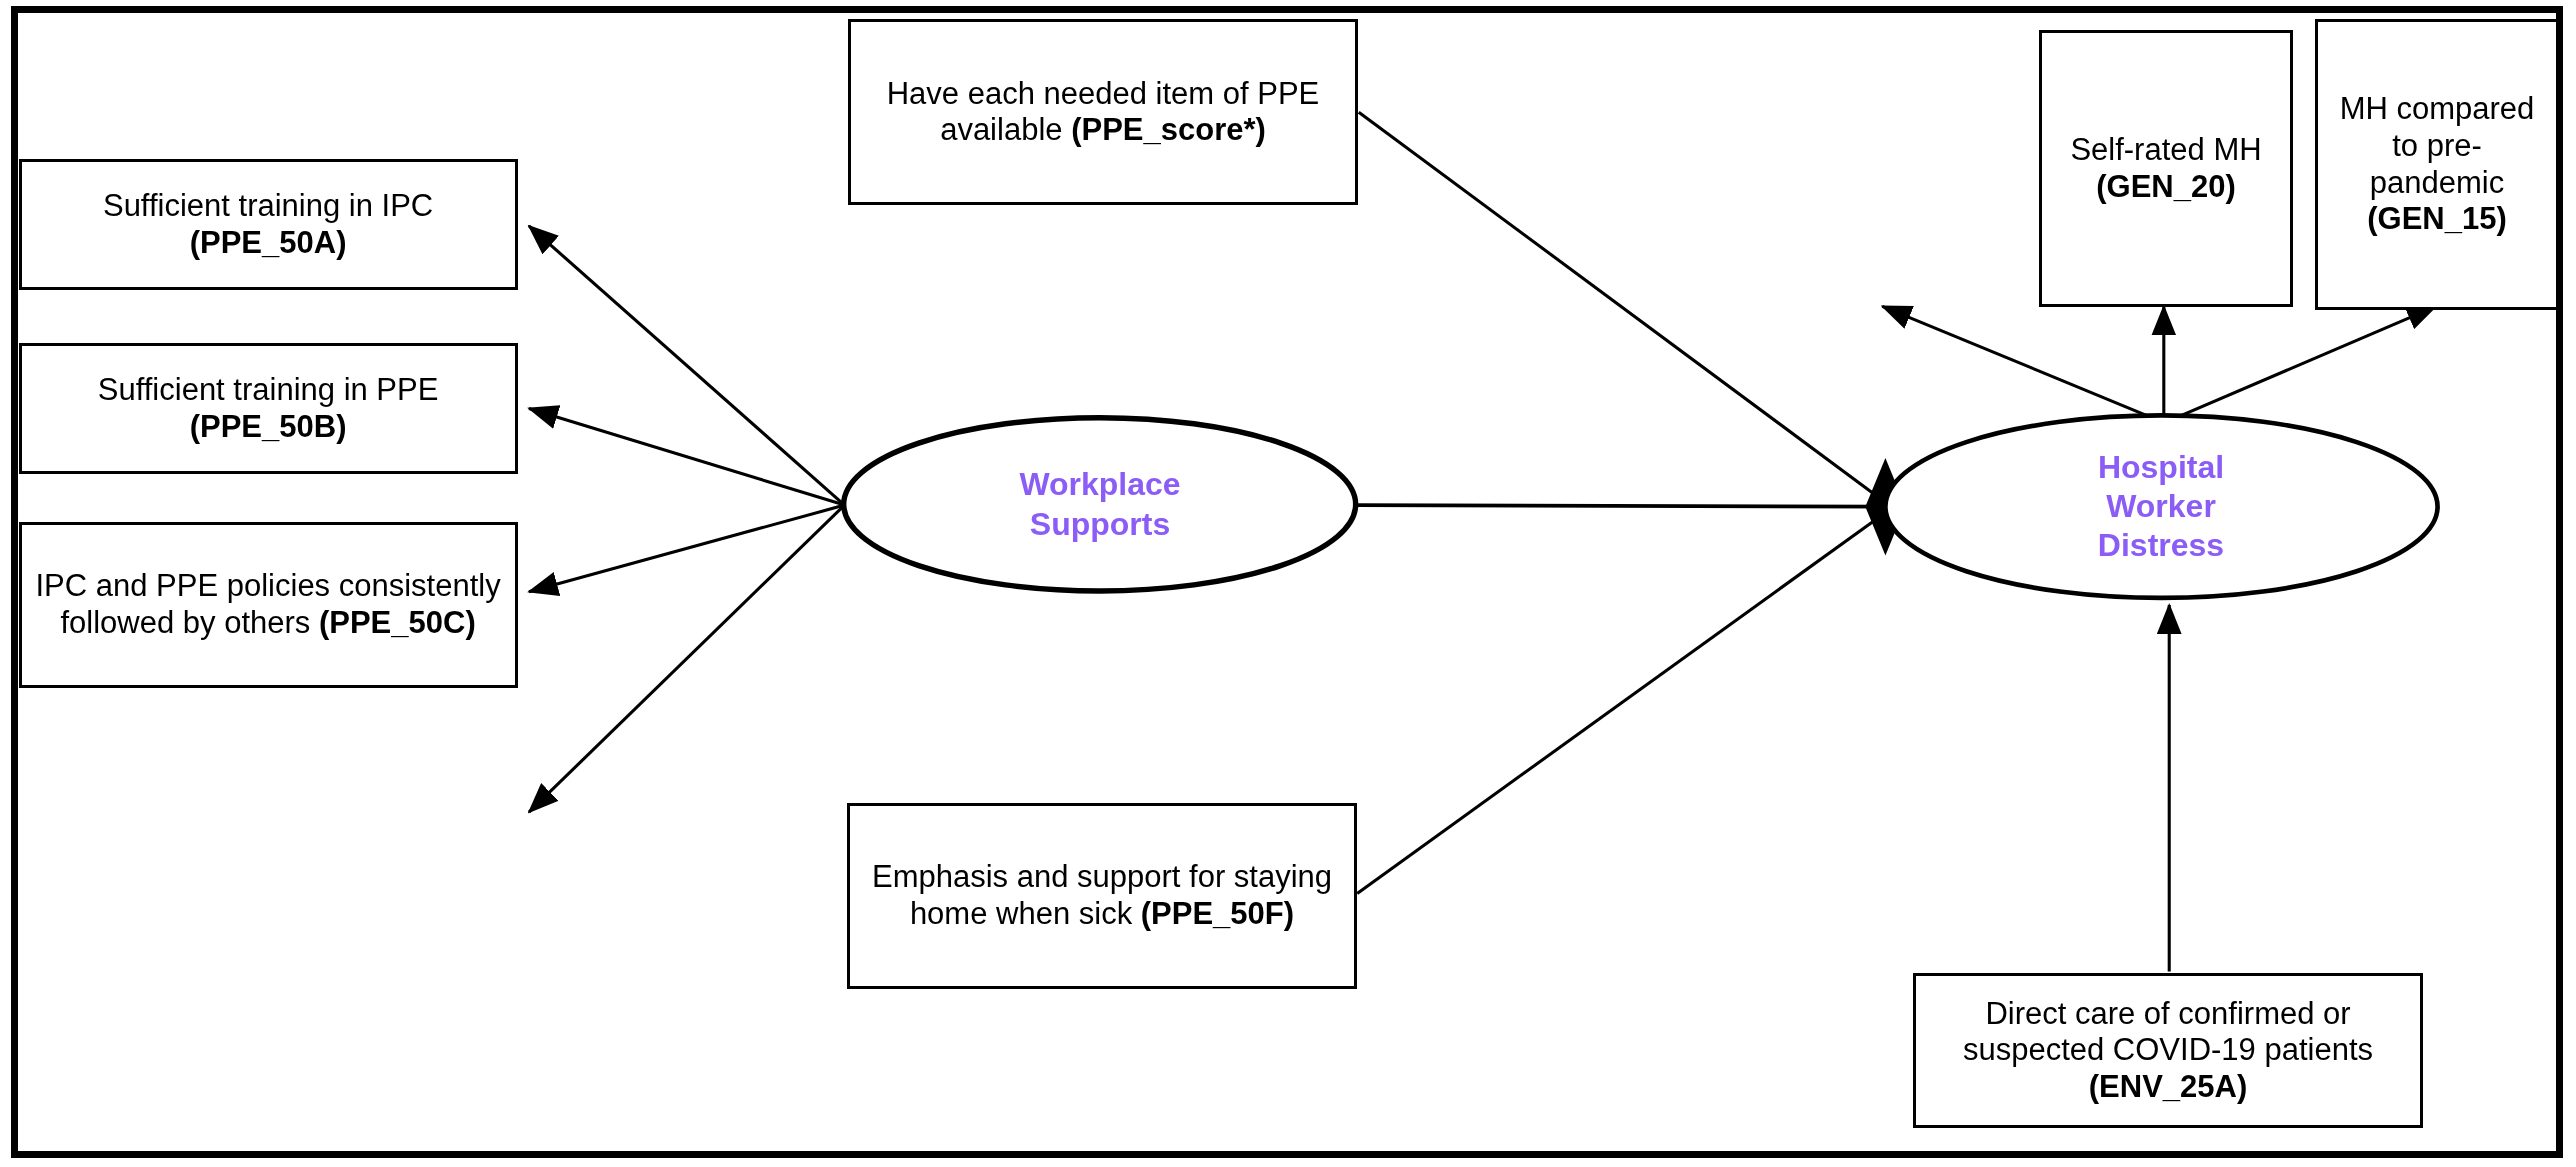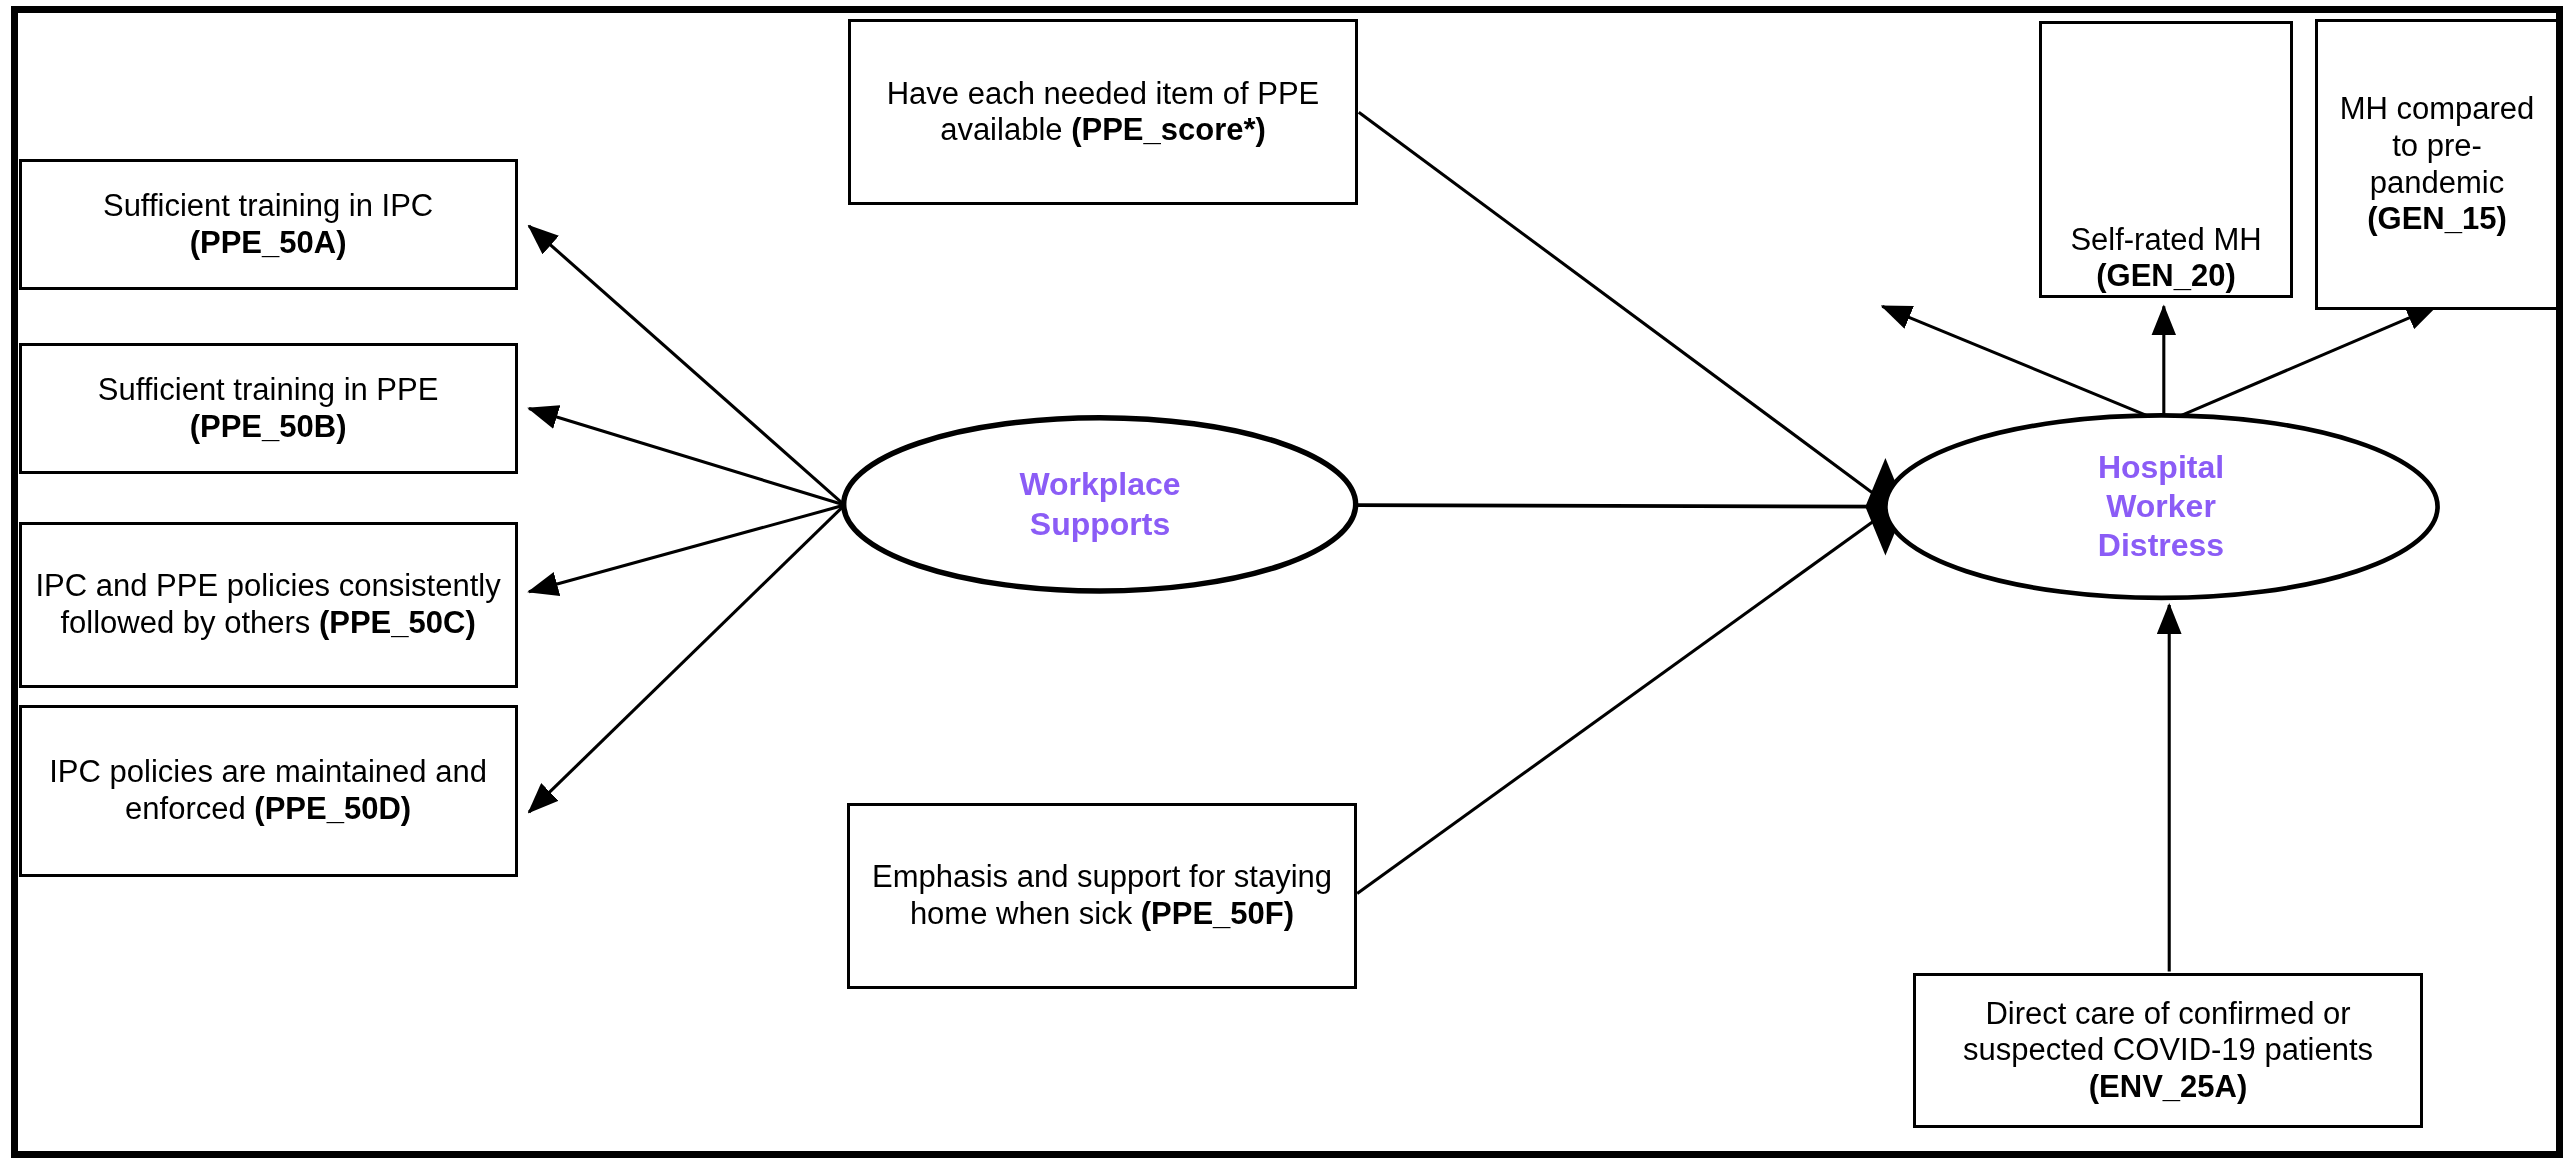--- a/index.html
+++ b/index.html
@@ -71,34 +71,31 @@
   </div>
 
   <div class="node-box" style="left:18.6px;top:343px;width:499px;height:131px;">
     <span class="t"><span>Sufficient training in PPE </span><b>(PPE_50B)</b></span>
   </div>
 
   <div class="node-box" style="left:18.6px;top:507px;width:499px;height:166px;margin-top:15px;">
     <span class="t"><span>IPC and PPE policies consistently followed by others </span><b>(PPE_50C)</b></span>
   </div>
 
-  <div class="node-box" style="left:18.6px;top:705px;width:499px;height:172px;">
-    <span class="t"><span>IPC policies are maintained and enforced </span><b>(PPE_50D)</b></span>
-  </div>
 
   <div class="node-box" style="left:848px;top:19.3px;width:510px;height:186px;">
     <span class="t"><span>Have each needed item of PPE available </span><b>(PPE_score*)</b></span>
   </div>
 
   <div class="node-box" style="left:847px;top:803px;width:510px;height:186px;">
     <span class="t"><span>Emphasis and support for staying home when sick </span><b>(PPE_50F)</b></span>
   </div>
 
 
-  <div class="node-box" style="left:2039px;top:21px;width:254px;height:277px;align-items:flex-end;">
+  <div class="node-box" style="left:2039px;top:30px;width:254px;height:277px;">
     <span class="t"><span>Self-rated MH </span><b>(GEN_20)</b></span>
   </div>
 
   <div class="node-box" style="left:2315px;top:19px;width:244px;height:291px;">
     <span class="t"><span>MH compared to pre-pandemic </span><b>(GEN_15)</b></span>
   </div>
 
   <div class="node-box" style="left:1913px;top:973px;width:510px;height:155px;justify-content:flex-end;">
     <span class="t"><span>Direct care of confirmed or suspected COVID-19 patients </span><b>(ENV_25A)</b></span>
   </div>

